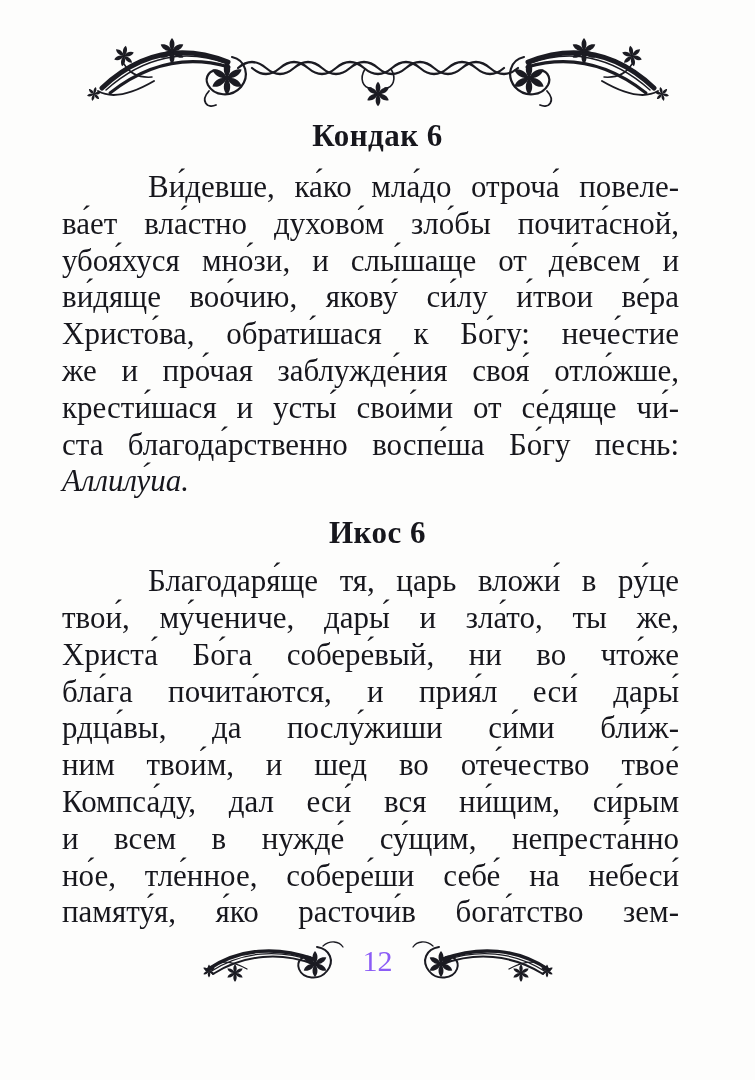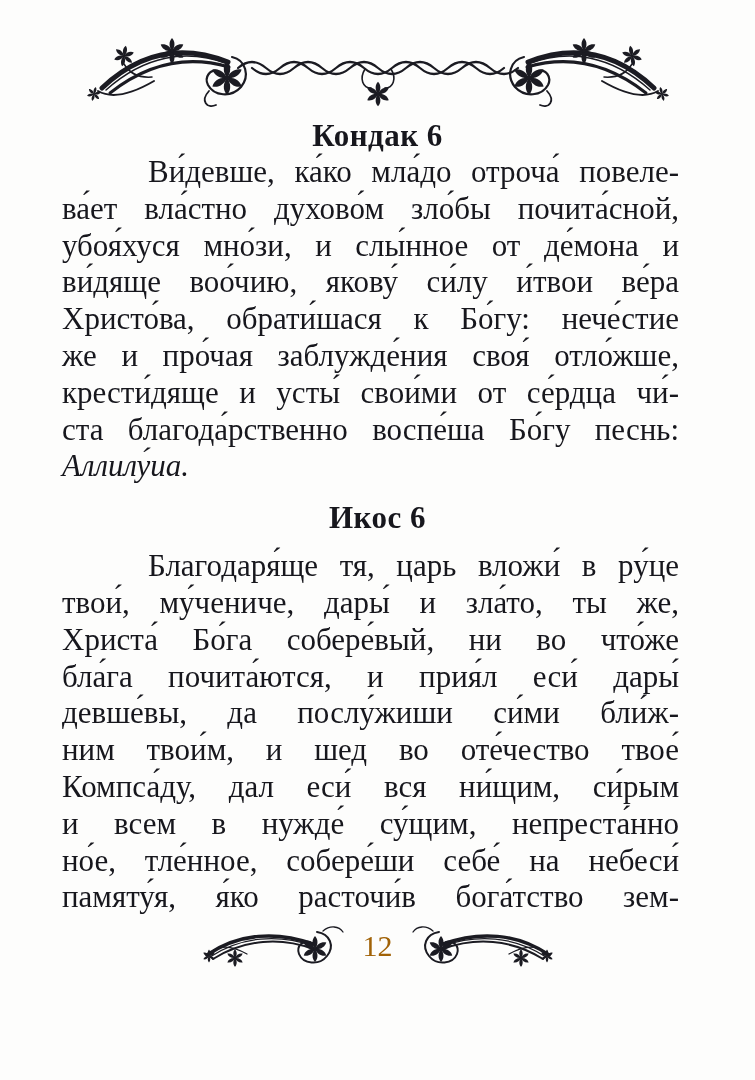--- a/index.html
+++ b/index.html
@@ -27,21 +27,21 @@
     letter-spacing: 0.5px;
   }
   h2.kondak { margin-top: 4px; }
   h2.ikos   { margin-top: 15px; font-family: Liberation Serif, serif; }
   .para {
     margin: 0;
     padding: 0 76px 0 62px;
     font-size: 31px;
     line-height: 36.8px;
   }
-  .para.kondak-p { margin-top: 0; }
+  .para.kondak-p { margin-top: 15px; }
   .para.ikos-p   { margin-top: 12px; }
   .jline {
     text-align: justify;
     text-align-last: justify;
     white-space: normal;
   }
   .jline.indent { text-indent: 86px; }
   .jline.end {
     text-align-last: left;
     font-style: italic;
@@ -49,21 +49,21 @@
   .footer {
     margin-top: 8px;
     display: flex;
     justify-content: center;
     align-items: center;
     gap: 14px;
   }
   .footer .page-number {
     font-size: 30px;
     line-height: 34px;
-    color: #a16207;
+    color: #8b5cf6;
   }
   svg { display: block; }
   .footer svg { display: inline-block; }
 </style>
 </head>
 <body>
 
 <div class="page">
 
   <div class="ornament-top">
@@ -120,37 +120,37 @@
       <use href="#topleft"></use>
       <use href="#topleft" transform="translate(600 0) scale(-1 1)"></use>
     </svg>
   </div>
 
   <h2 class="section-heading kondak">Кондак 6</h2>
 
   <div class="para kondak-p">
       <div class="jline indent">Ви́девше, ка́ко мла́до отроча́ повеле-</div>
       <div class="jline">ва́ет вла́стно духово́м зло́бы почита́сной,</div>
-      <div class="jline">убоя́хуся мно́зи, и слы́нное от де́мона и</div>
+      <div class="jline">убоя́хуся мно́зи, и слы́шаще от де́всем и</div>
       <div class="jline">ви́дяще воо́чию, якову́ си́лу и́твои ве́ра</div>
       <div class="jline">Христо́ва, обрати́шася к Бо́гу: нече́стие</div>
       <div class="jline">же и про́чая заблужде́ния своя́ отло́жше,</div>
-      <div class="jline">крести́дяще и усты́ свои́ми от се́рдца чи́-</div>
+      <div class="jline">крести́шася и усты́ свои́ми от се́дяще чи́-</div>
       <div class="jline">ста благода́рственно воспе́ша Бо́гу песнь:</div>
       <div class="jline end">Аллилу́иа.</div>
     </div>
 
   <h2 class="section-heading ikos">Икос 6</h2>
 
   <div class="para ikos-p">
       <div class="jline indent">Благодаря́ще тя, царь вложи́ в ру́це</div>
       <div class="jline">твои́, му́чениче, дары́ и зла́то, ты же,</div>
       <div class="jline">Христа́ Бо́га собере́вый, ни во что́же</div>
       <div class="jline">бла́га почита́ются, и прия́л еси́ дары́</div>
-      <div class="jline">девше́вы, да послу́жиши си́ми бли́ж-</div>
+      <div class="jline">рдца́вы, да послу́жиши си́ми бли́ж-</div>
       <div class="jline">ним твои́м, и шед во оте́чество твое́</div>
       <div class="jline">Компса́ду, дал еси́ вся ни́щим, си́рым</div>
       <div class="jline">и всем в нужде́ су́щим, непреста́нно</div>
       <div class="jline">но́е, тле́нное, собере́ши себе́ на небеси́</div>
       <div class="jline">памяту́я, я́ко расточи́в бога́тство зем-</div>
     </div>
 
   <div class="footer">
     <svg width="150" height="44" viewBox="0 0 150 44">
       <use href="#fbot"></use>

